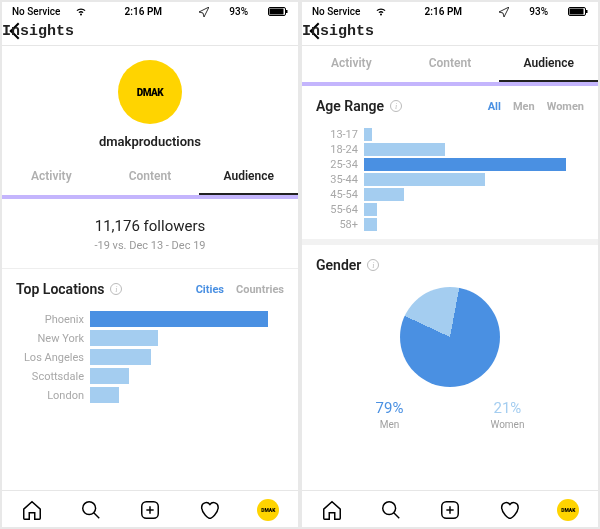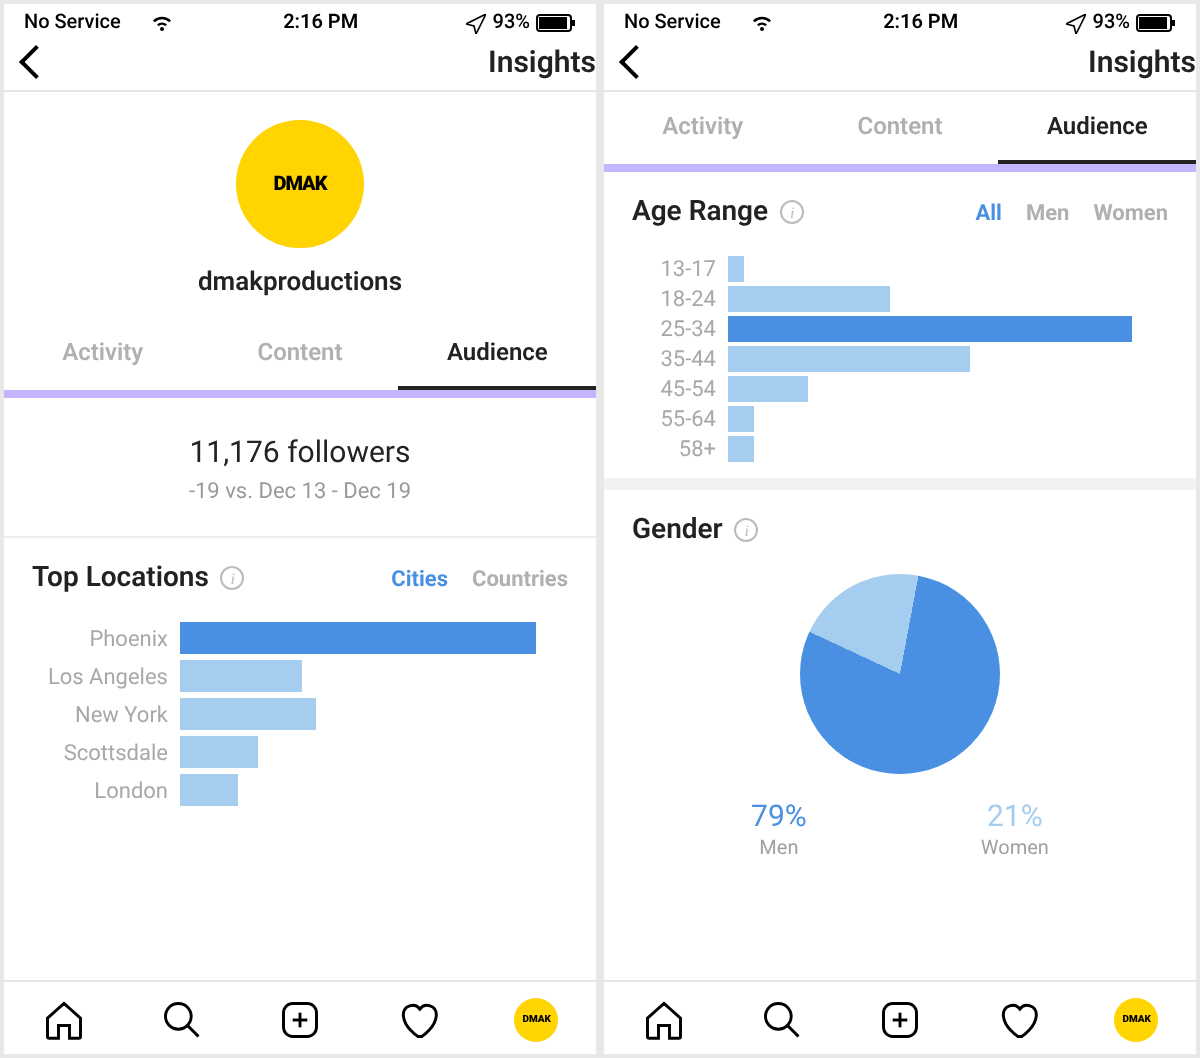--- a/index.html
+++ b/index.html
@@ -1,23 +1,23 @@
 <!DOCTYPE html>
 <html><head>
 <meta charset="utf-8">
 <style>
   * { margin: 0; padding: 0; box-sizing: border-box; font-family: -apple-system, BlinkMacSystemFont, "Segoe UI", Roboto, Helvetica, Arial, sans-serif; }
   body { background: #e8e8e8; display: flex; gap: 4px; padding: 2px; width: 600px; height: 529px; }
   .phone { background: #fff; flex: 1; display: flex; flex-direction: column; overflow: hidden; }
   .status-bar { display: flex; align-items: center; justify-content: space-between; padding: 4px 10px 2px 10px; font-size: 10px; font-weight: 500; color: #000; }
   .status-left { display: flex; align-items: center; gap: 15px; }
-  .status-right { display: flex; align-items: center; gap: 3px; }
+  .status-right { display: flex; align-items: center; gap: 20px; }
   .status-center { font-weight: 600; }
   .nav-bar { display: flex; align-items: center; padding: 6px 10px 8px 10px; border-bottom: 1px solid #e6e6e6; position: relative; }
-  .nav-title { position: absolute; left: 0; right: 0; text-align: right; font-size: 15px; font-weight: 600; color: #222; pointer-events: none;}
+  .nav-title { position: absolute; left: 0; right: 0; text-align: left; font-size: 15px; font-weight: 600; color: #222; pointer-events: none; font-family: Liberation Mono, monospace;}
   .back-chevron { width: 12px; height: 12px; border-left: 2px solid #000; border-bottom: 2px solid #000; transform: rotate(45deg); }
   .profile { display: flex; flex-direction: column; align-items: center; padding: 14px 0 10px 0; }
   .avatar { width: 64px; height: 64px; border-radius: 50%; background: #ffd400; display: flex; align-items: center; justify-content: center; font-size: 10px; font-weight: 900; color: #000; letter-spacing: -0.5px;}
   .username { font-size: 13px; font-weight: 600; color: #222; margin-top: 10px; }
   .tabs { display: flex; border-bottom: 4px solid #c4b5fd; }
   .tab { flex: 1; text-align: center; padding: 10px 0; font-size: 12px; font-weight: 600; color: #b0b0b0; }
   .tab.active { color: #222; border-bottom: 2px solid #222; }
   .followers-block { text-align: center; padding: 18px 0 16px 0; border-bottom: 1px solid #eee;}
   .followers-count { font-size: 15px; font-weight: 400; color: #222; }
   .followers-delta { font-size: 11px; color: #999; margin-top: 4px; }
@@ -116,29 +116,29 @@
       </div>
     </div>
     <div class="hbar-chart" id="locations-chart">
         <div class="hbar-row">
           <div class="hbar-label">Phoenix</div>
           <div class="hbar-track">
             <div class="hbar-fill dark max" style="width: 92%;"></div>
           </div>
         </div>
         <div class="hbar-row">
+          <div class="hbar-label">New York</div>
+          <div class="hbar-track">
+            <div class="hbar-fill" style="width: 34.96%;"></div>
+          </div>
+        </div>
+        <div class="hbar-row">
           <div class="hbar-label">Los Angeles</div>
           <div class="hbar-track">
             <div class="hbar-fill" style="width: 31.28%;"></div>
-          </div>
-        </div>
-        <div class="hbar-row">
-          <div class="hbar-label">New York</div>
-          <div class="hbar-track">
-            <div class="hbar-fill" style="width: 34.96%;"></div>
           </div>
         </div>
         <div class="hbar-row">
           <div class="hbar-label">Scottsdale</div>
           <div class="hbar-track">
             <div class="hbar-fill" style="width: 20.24%;"></div>
           </div>
         </div>
         <div class="hbar-row">
           <div class="hbar-label">London</div>

